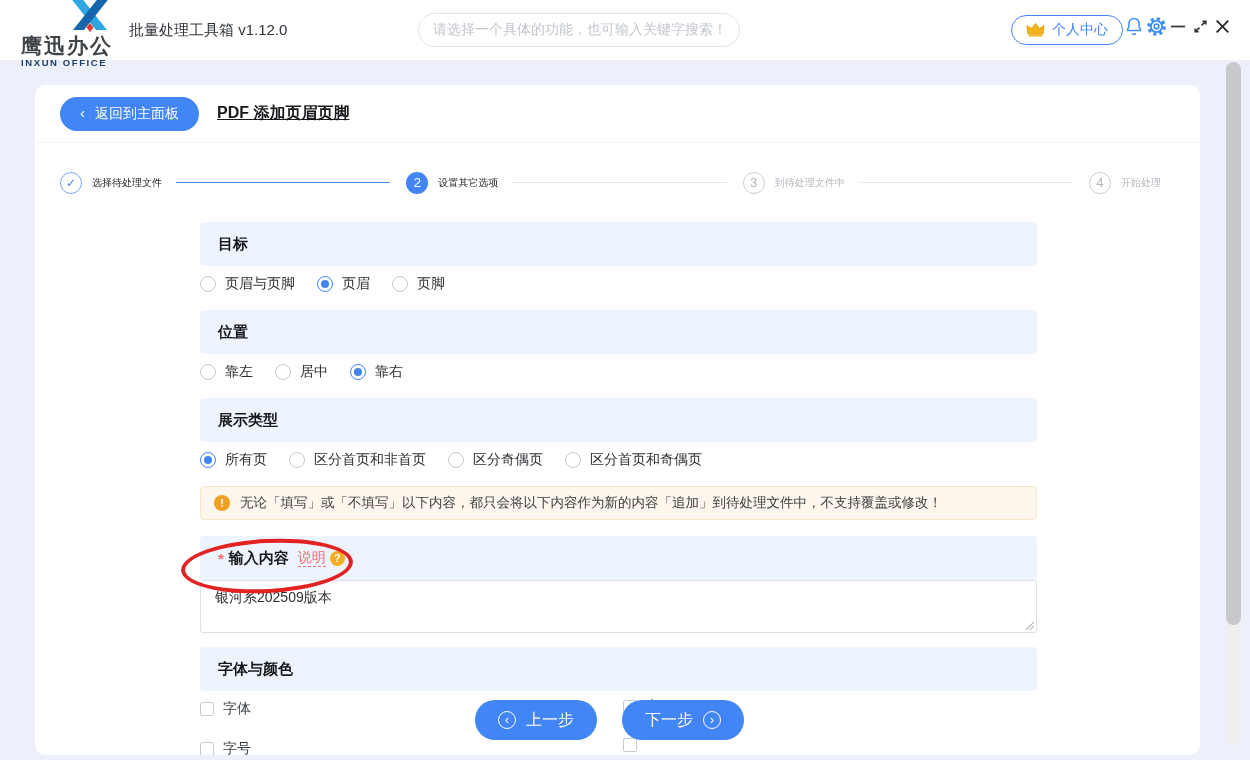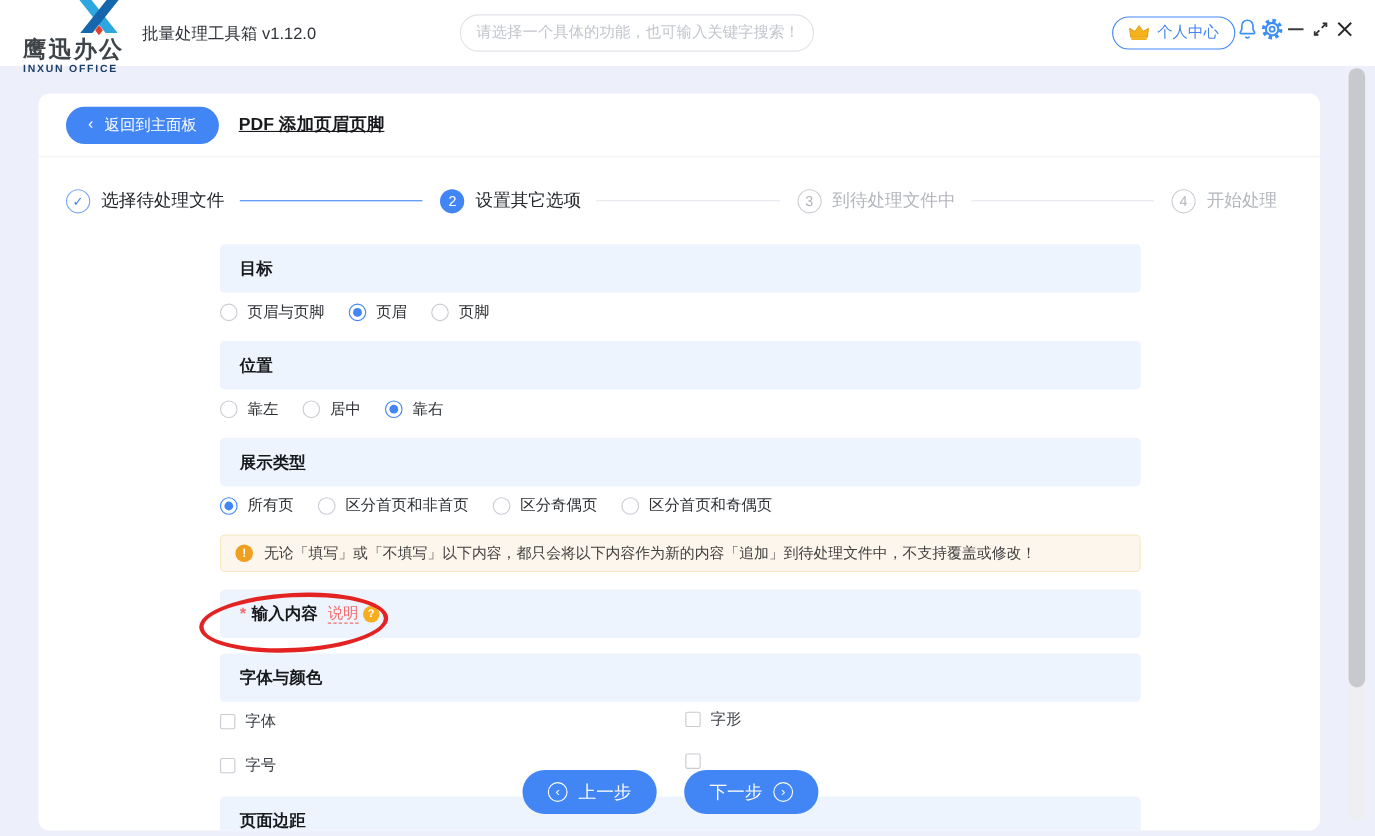--- a/index.html
+++ b/index.html
@@ -26,21 +26,21 @@
   .back-chevron { font-size:15px; line-height:1; transform:translateY(-1px); }
   .page-title { font-size:16px; font-weight:700; color:#17191c;text-decoration:underline; }
 
   
   .stepper { height:79px; display:flex; align-items:center; padding:0 25px; }
   .step { display:flex; align-items:center; }
   .step-circle { width:22px; height:22px; border-radius:50%; display:flex; align-items:center; justify-content:center; font-size:13px; flex:0 0 auto; }
   .step.done .step-circle { border:1.5px solid #7ba7f7; color:#4285f4; font-size:12px; }
   .step.active .step-circle { background:#4285f4; color:#fff; }
   .step.pending .step-circle { border:1.5px solid #ccced4; color:#b3b6bd; }
-  .step-label { margin:0 14px 0 10px; font-size:16px; white-space:nowrap; }
+  .step-label { margin:0 14px 0 10px; font-size:10px; white-space:nowrap; }
   .step.done .step-label, .step.active .step-label { color:#24272c; }
   .step.pending .step-label { color:#b3b6bd; }
   .step-line { flex:1 1 auto; height:1px; background:#e4e7ed; margin-right:16px; }
   .step-line.done { background:#4285f4; height:1.5px; }
 
   
   .content { margin-left:165px; width:837px; position:relative; }
   .bar { height:44px; background:#eef4fe; border-radius:4px; display:flex; align-items:center; padding:0 18px; font-size:15px; font-weight:700; color:#17191c; }
   .opt-row { display:flex; align-items:center; height:22px; margin:7px 0 15px 0; }
   .radio-item { display:flex; align-items:center; gap:9px; margin-right:22px; cursor:pointer; font-size:14px; color:#2c2f33; }
@@ -240,20 +240,27 @@
       <span class="warn-icon">!</span>
       <span>无论「填写」或「不填写」以下内容，都只会将以下内容作为新的内容「追加」到待处理文件中，不支持覆盖或修改！</span>
     </div>
 
     <div class="bar input-bar">
       <span class="req-mark">*</span>
       <span>输入内容</span>
       <span class="help-link">说明</span>
       <span class="help-icon">?</span>
     </div>
+    <div class="textarea">
+      <span>银河系202509版本</span>
+      <svg class="resize-handle" width="10" height="10" viewBox="0 0 10 10">
+        <line x1="2" y1="10" x2="10" y2="2" stroke="#b9bcc2" stroke-width="1.2"></line>
+        <line x1="6" y1="10" x2="10" y2="6" stroke="#b9bcc2" stroke-width="1.2"></line>
+      </svg>
+    </div>
 
     <div class="bar" style="margin-top:14px;">
       <span>字体与颜色</span>
     </div>
     <div class="cb-row">
       <div class="cb-item">
         <span class="checkbox"></span>
         <span>字体</span>
       </div>
       <div class="cb-item col2">

